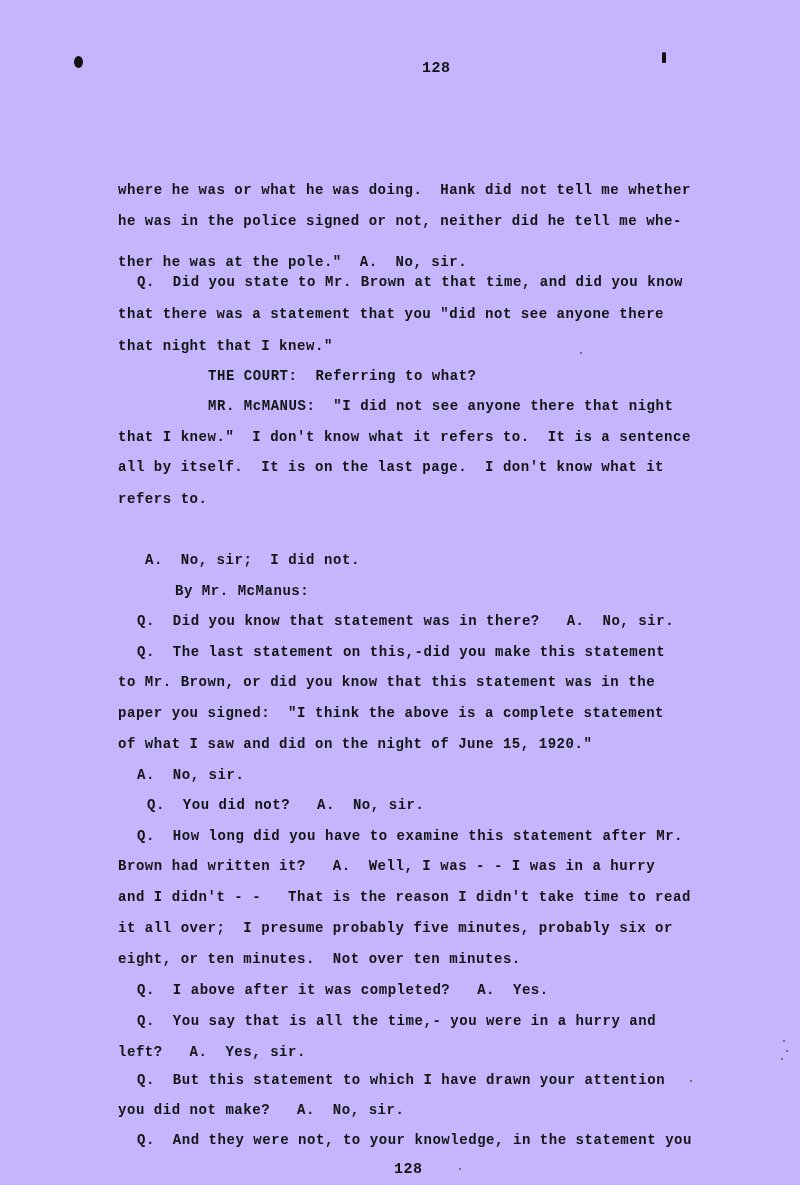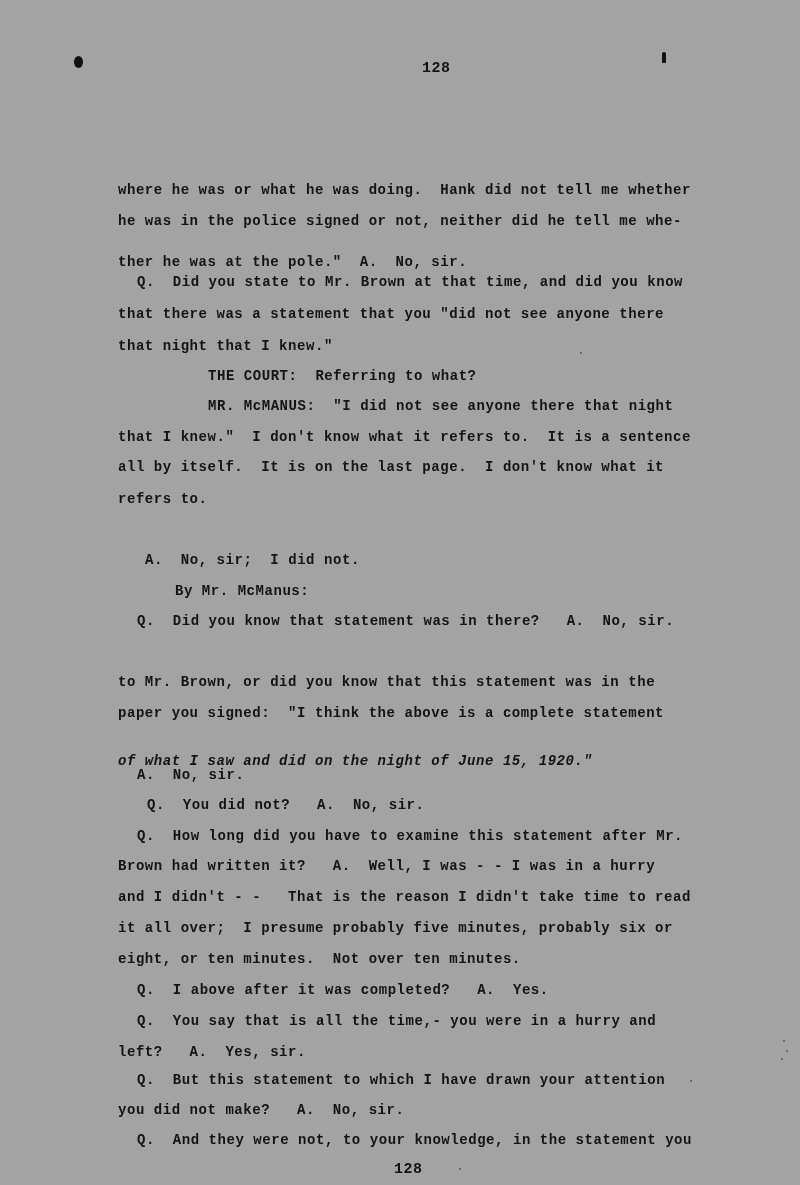--- a/index.html
+++ b/index.html
@@ -13,21 +13,21 @@
       position: relative;
       overflow: hidden;
       font-family: "Liberation Mono", "DejaVu Sans Mono", monospace;
       color: #111111;
     }
     .page {
       position: absolute;
       left: 0; top: 0;
       width: 800px;
       height: 1185px;
-      background: #a3a3a3;
+      background: #c4b5fd;
     }
     .line {
       position: absolute;
       white-space: pre;
       font-size: 14px;
       font-weight: bold;
       letter-spacing: 0.55px;
       line-height: 18px;
       color: #141414;
     }
@@ -81,23 +81,24 @@
   <div class="line" style="left:208px; top:367px;">THE COURT:  Referring to what?</div>
   <div class="line" style="left:208px; top:397px;">MR. McMANUS:  "I did not see anyone there that night</div>
   <div class="line" style="left:118px; top:428px;">that I knew."  I don't know what it refers to.  It is a sentence</div>
   <div class="line" style="left:118px; top:458px;">all by itself.  It is on the last page.  I don't know what it</div>
   <div class="line" style="left:118px; top:490px;">refers to.</div>
 
   <div class="line" style="left:137px; top:551px;margin-left:8px;">A.  No, sir;  I did not.</div>
   <div class="line" style="left:175px; top:582px;">By Mr. McManus:</div>
   <div class="line" style="left:137px; top:612px;">Q.  Did you know that statement was in there?   A.  No, sir.</div>
 
+  <div class="line" style="left:137px; top:643px;">Q.  The last statement on this,-did you make this statement</div>
   <div class="line" style="left:118px; top:673px;">to Mr. Brown, or did you know that this statement was in the</div>
   <div class="line" style="left:118px; top:704px;">paper you signed:  "I think the above is a complete statement</div>
-  <div class="line" style="left:118px; top:752px;font-style:italic;">of what I saw and did on the night of June 15, 1920."</div>
+  <div class="line" style="left:118px; top:735px;">of what I saw and did on the night of June 15, 1920."</div>
 
   <div class="line" style="left:137px; top:766px;">A.  No, sir.</div>
   <div class="line" style="left:147px; top:796px;">Q.  You did not?   A.  No, sir.</div>
 
   <div class="line" style="left:137px; top:827px;">Q.  How long did you have to examine this statement after Mr.</div>
   <div class="line" style="left:118px; top:857px;">Brown had written it?   A.  Well, I was - - I was in a hurry</div>
   <div class="line" style="left:118px; top:888px;">and I didn't - -   That is the reason I didn't take time to read</div>
   <div class="line" style="left:118px; top:919px;">it all over;  I presume probably five minutes, probably six or</div>
   <div class="line" style="left:118px; top:950px;">eight, or ten minutes.  Not over ten minutes.</div>
 

